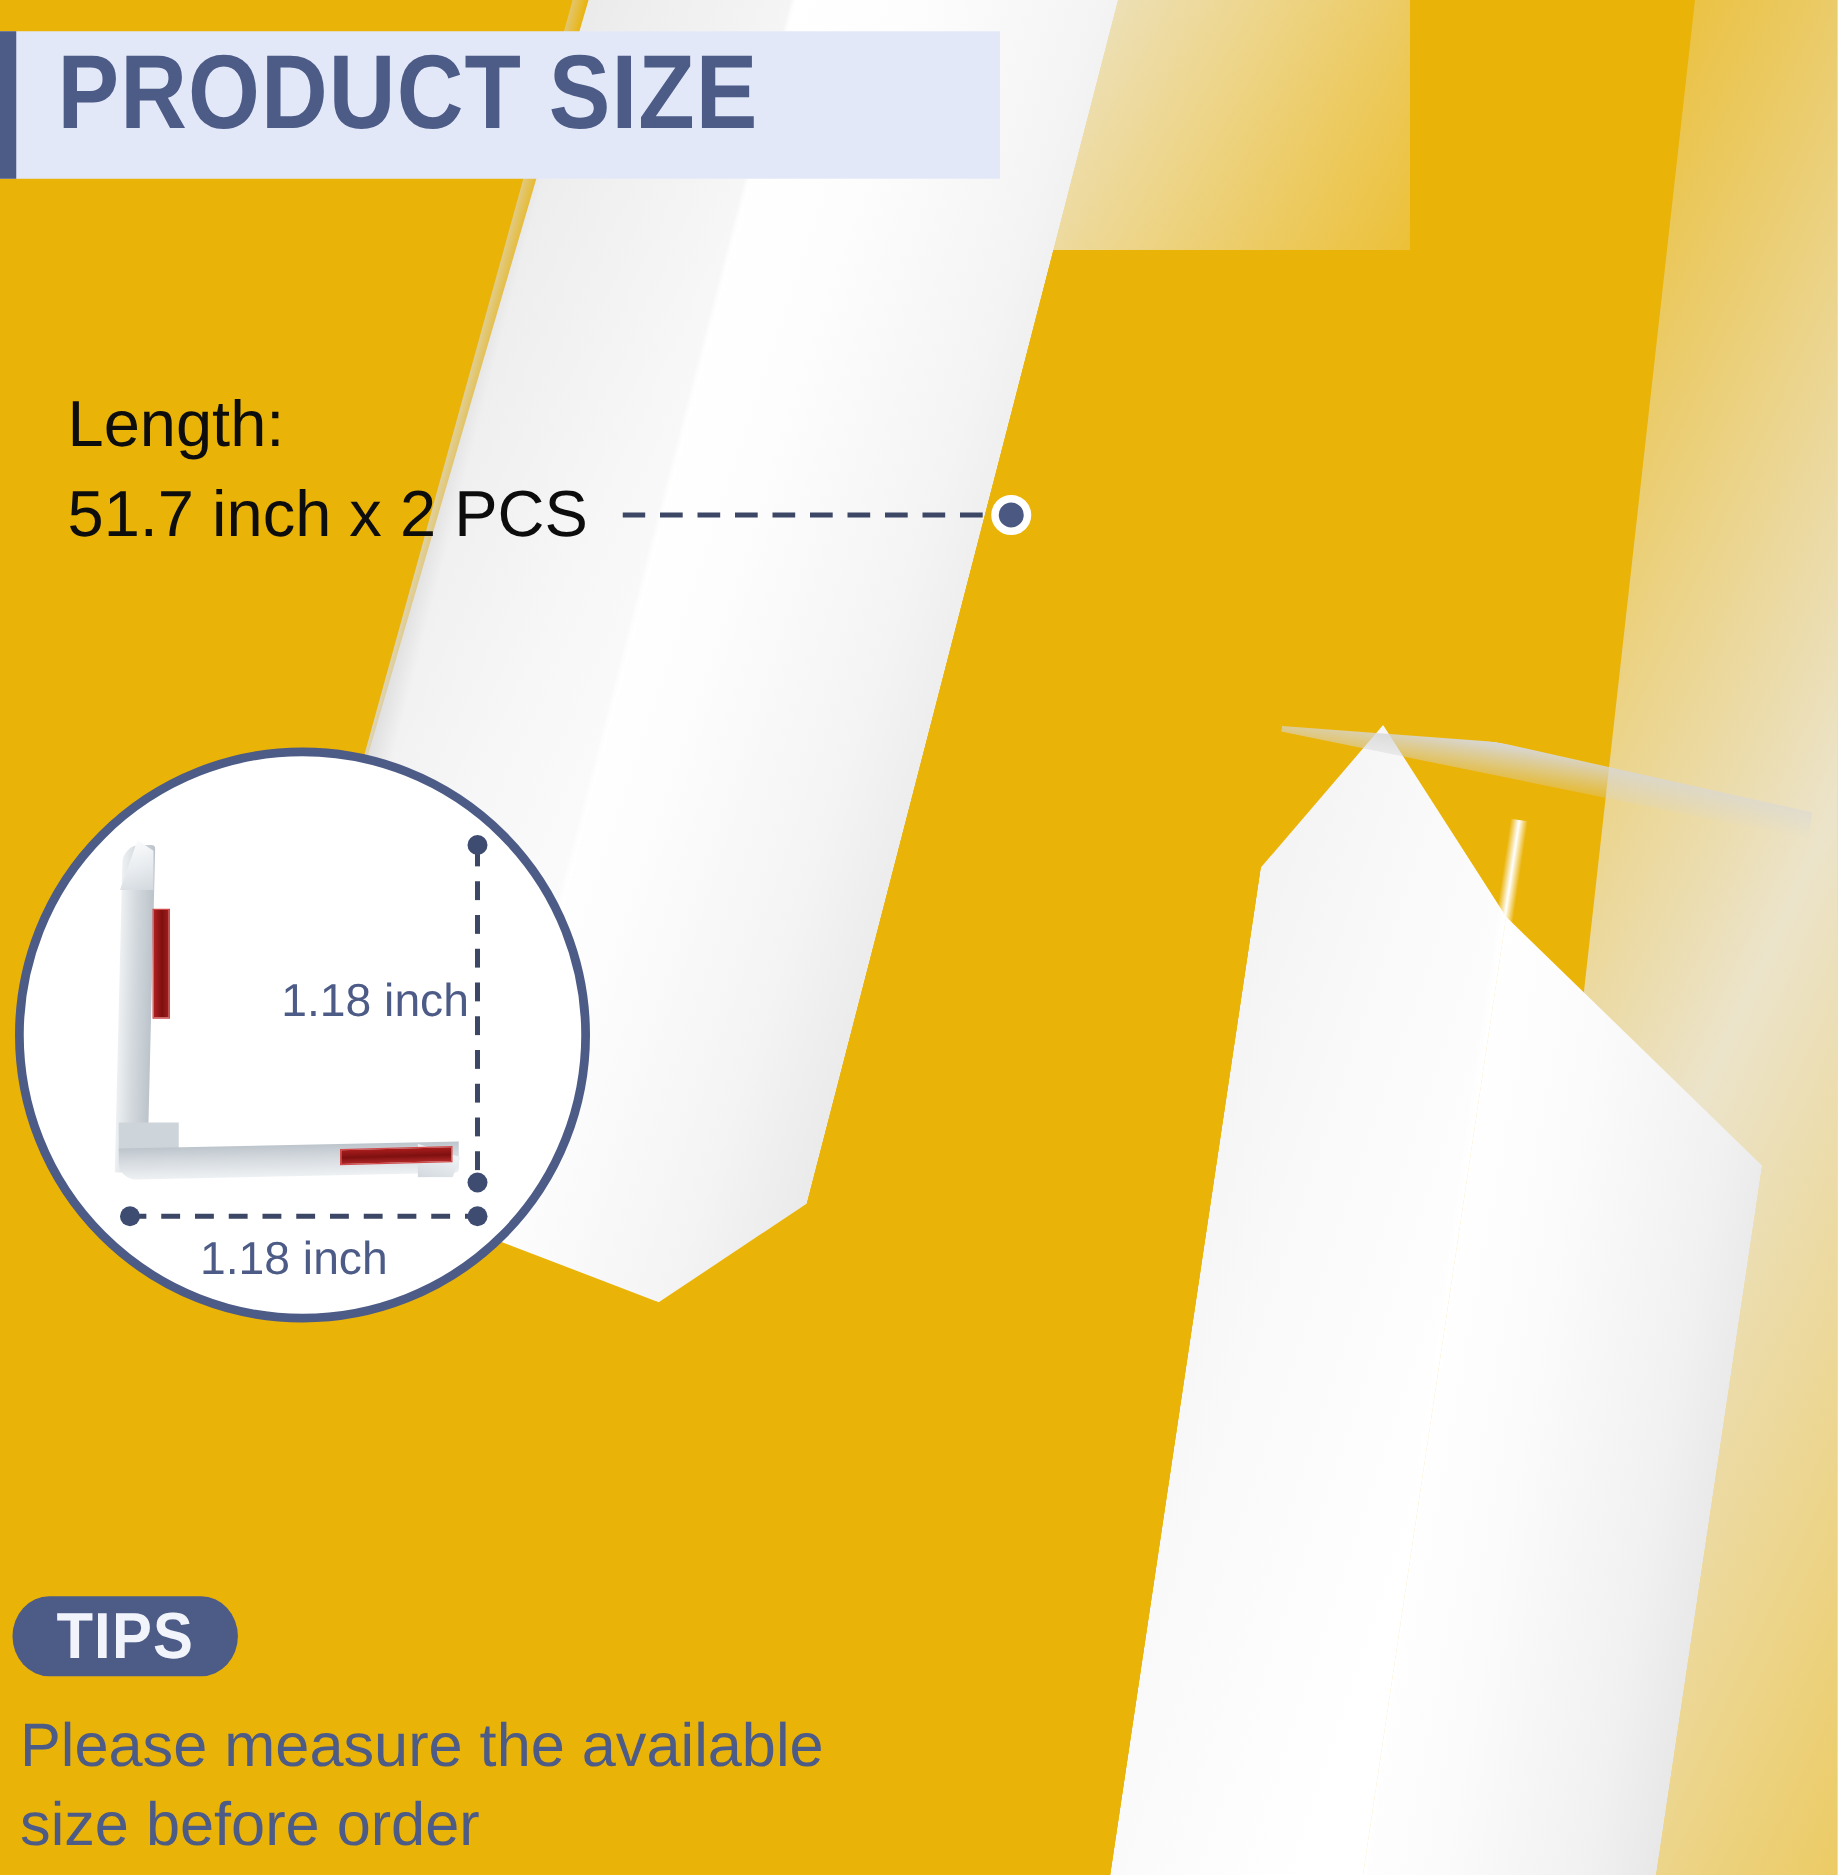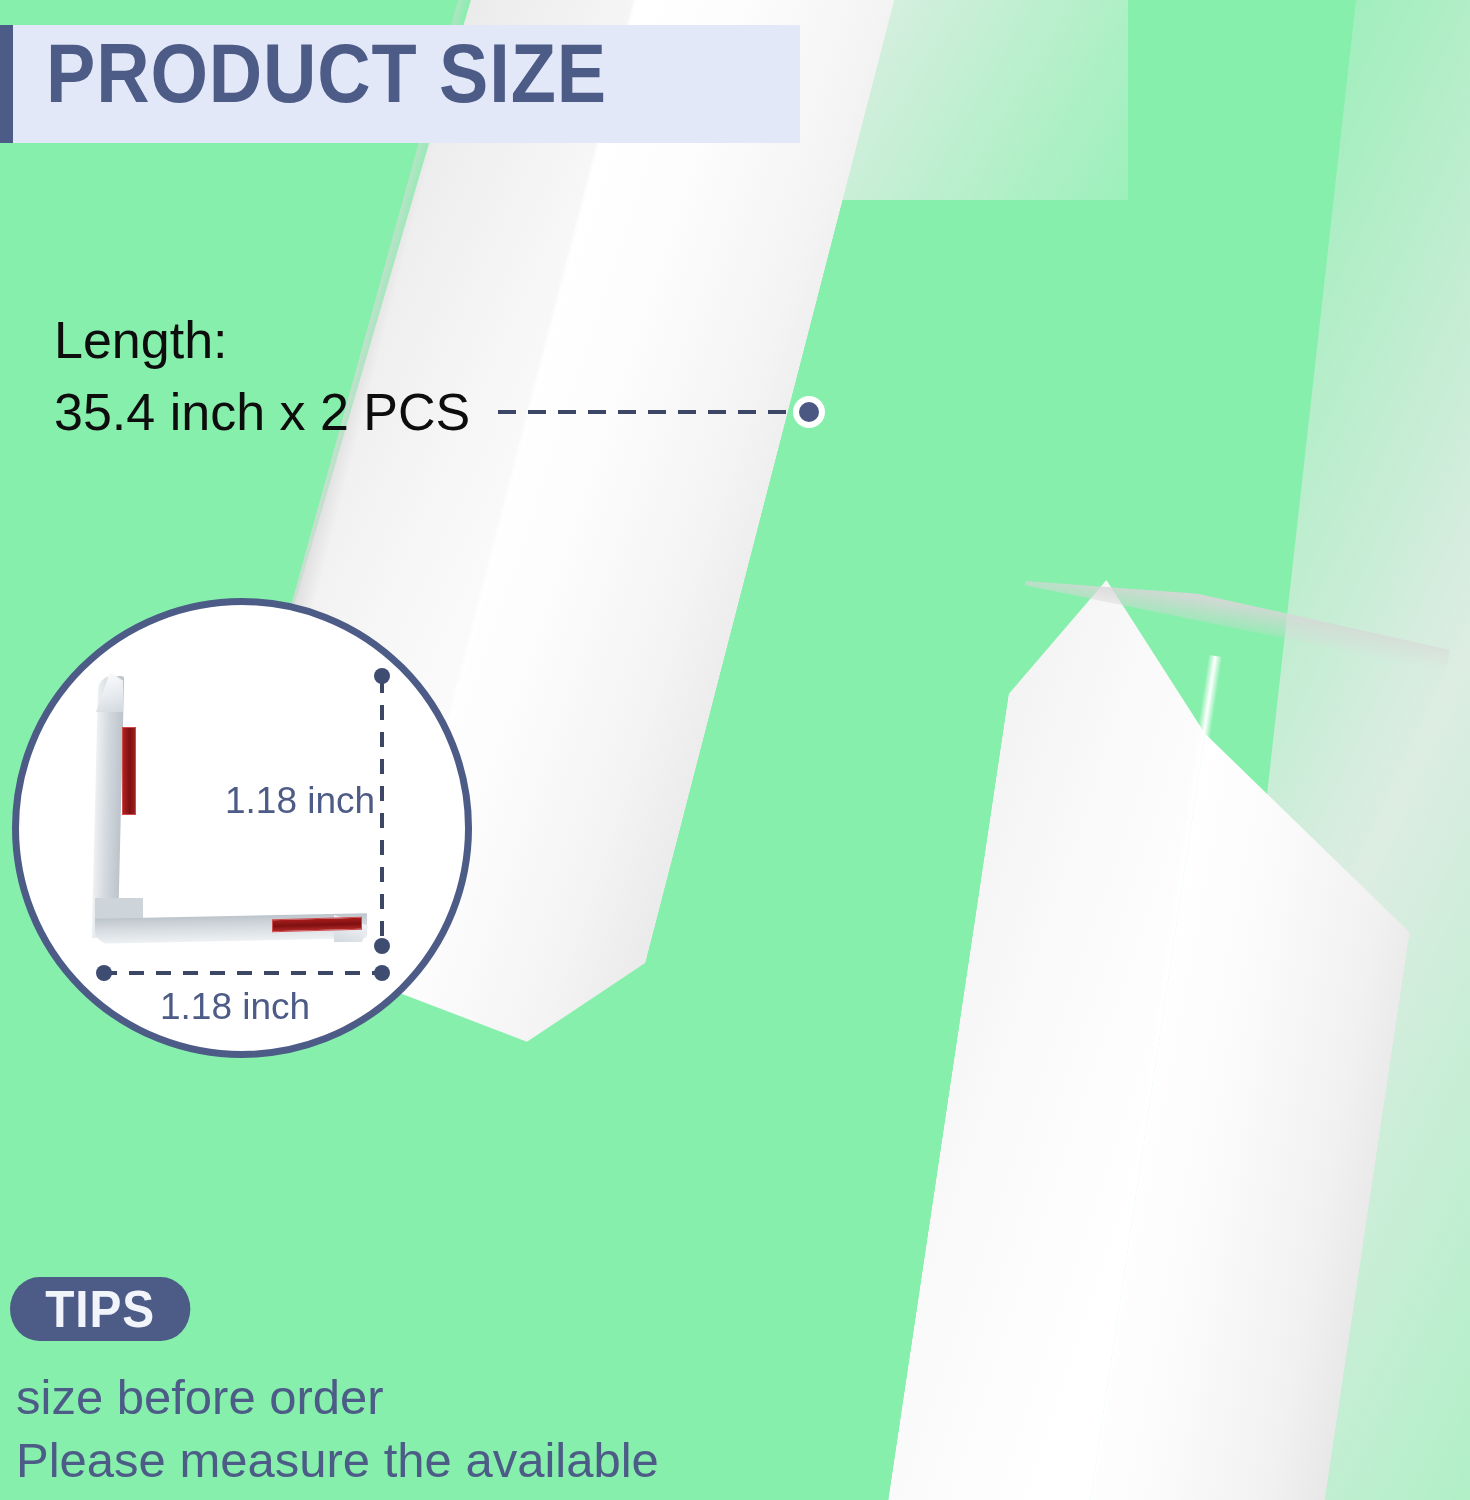--- a/index.html
+++ b/index.html
@@ -7,21 +7,21 @@
     padding: 0;
     background: #ffffff;
   }
   body {
     font-family: "Liberation Sans", sans-serif;
   }
   #page {
     position: relative;
     width: 1470px;
     height: 1500px;
-    background: #86efac;
+    background: #eab308;
     overflow: hidden;
   }
 
   
   .photo-layer {
     position: absolute;
     inset: 0;
     overflow: hidden;
     pointer-events: none;
   }
@@ -386,21 +386,21 @@
     </div>
   </div>
 
   <div class="header-band">
     <div class="accent-bar"></div>
   </div>
   <div class="header-title">PRODUCT SIZE</div>
 
   <div class="length-block">
     <span class="line">Length:</span>
-    <span class="line">35.4 inch x 2 PCS</span>
+    <span class="line">51.7 inch x 2 PCS</span>
   </div>
   <div class="leader"></div>
   <div class="leader-dot"></div>
 
   <div class="inset-circle">
     <div class="ring"></div>
 
     <div class="prof-vert"></div>
     <div class="prof-elbow"></div>
     <div class="prof-horiz"></div>
@@ -415,17 +415,17 @@
     <div class="dim-label label-v">1.18 inch</div>
 
     <div class="dim-h-line"></div>
     <div class="dim-dot dot-h-left"></div>
     <div class="dim-dot dot-h-right"></div>
     <div class="dim-label label-h">1.18 inch</div>
   </div>
 
   <div class="tips-pill">TIPS</div>
   <div class="tips-body">
+    <span class="line">Please measure the available</span>
     <span class="line">size before order</span>
-    <span class="line">Please measure the available</span>
   </div>
 
 </div>
 
 </body></html>

